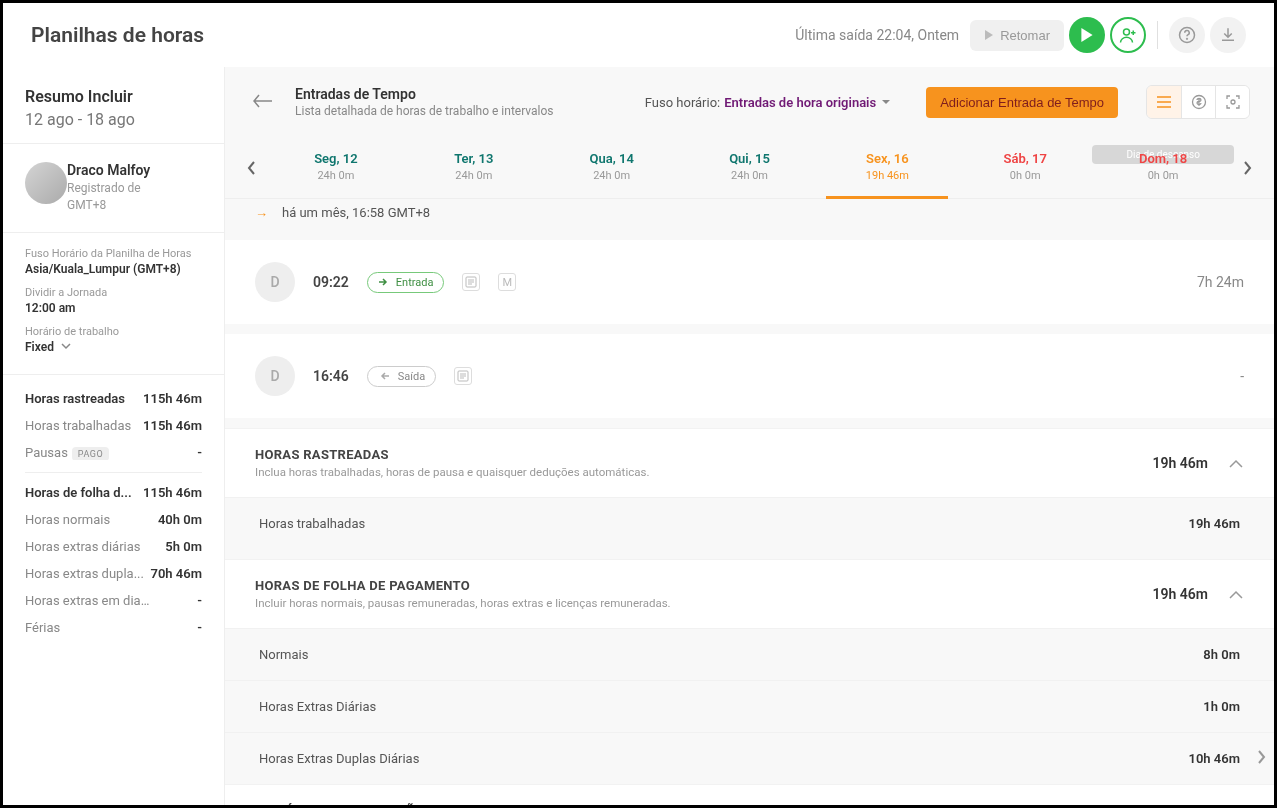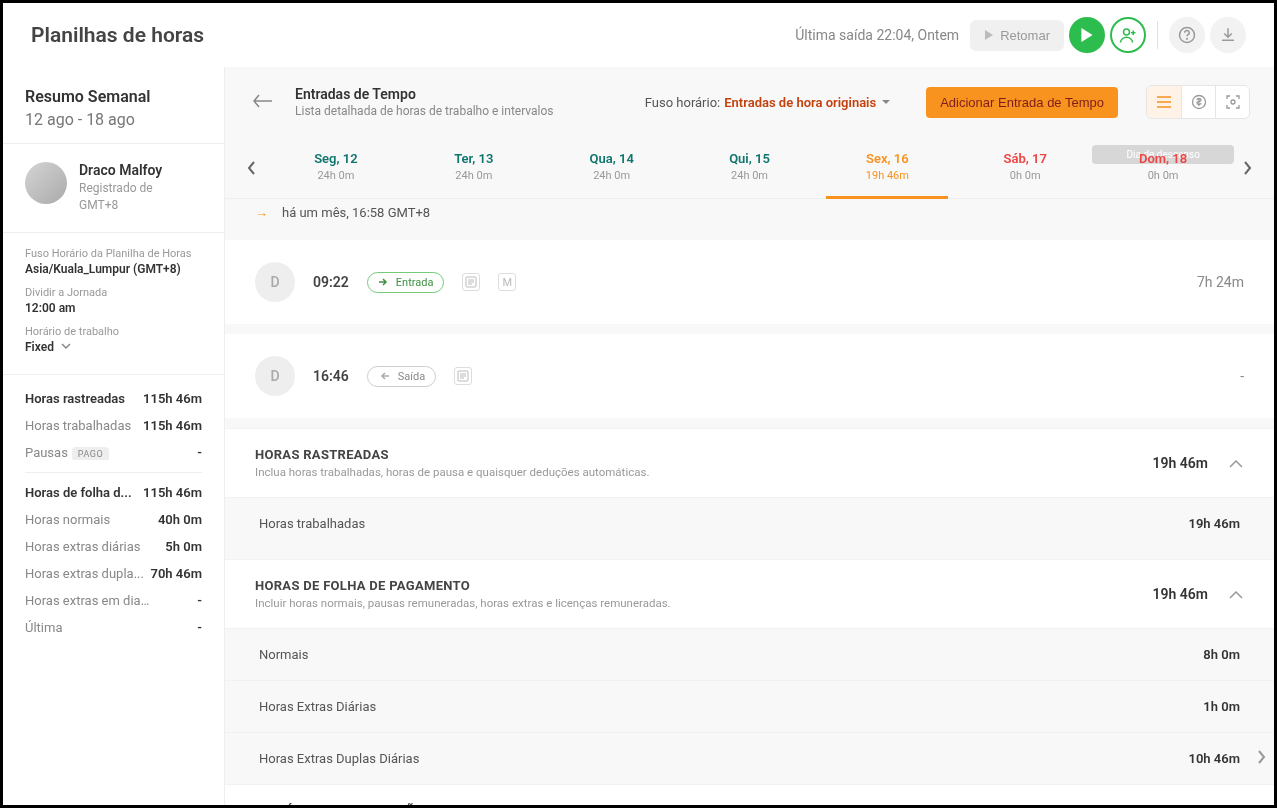--- a/index.html
+++ b/index.html
@@ -12,21 +12,21 @@
 .btn-play { width: 36px; height: 36px; border-radius: 50%; background: #2dbd4e; display: flex; align-items: center; justify-content: center; border: none; cursor: pointer; }
 .btn-play svg { fill: #fff; }
 .btn-user { width: 36px; height: 36px; border-radius: 50%; border: 2px solid #2dbd4e; background: #fff; display: flex; align-items: center; justify-content: center; cursor: pointer; }
 .vdiv { width: 1px; height: 28px; background: #e0e0e0; margin: 0 6px; }
 .icon-btn { width: 36px; height: 36px; border-radius: 50%; background: #f2f2f2; border: none; display: flex; align-items: center; justify-content: center; cursor: pointer; color: #888; }
 .body { display: flex; flex: 1; overflow: hidden; }
 .sidebar { width: 222px; background: #fff; border-right: 1px solid #eee; display: flex; flex-direction: column; overflow: auto; }
 .side-top { padding: 20px 22px 14px; border-bottom: 1px solid #eee; }
 .side-top h2 { font-size: 16px; font-weight: 600; color: #333; }
 .side-top .range { color: #777; font-size: 16px; margin-top: 4px; }
-.side-user { padding: 18px 22px; border-bottom: 1px solid #eee; display: flex; gap: 12px; align-items: flex-start; }
+.side-user { padding: 18px 22px; border-bottom: 1px solid #eee; display: flex; align-items: flex-start; }
 .avatar { width: 42px; height: 42px; border-radius: 50%; background: linear-gradient(135deg,#d4d4d4,#aaa); flex-shrink: 0; }
 .side-user .name { font-size: 14px; font-weight: 600; color: #333; }
 .side-user .meta { font-size: 12px; color: #999; line-height: 1.4; margin-top: 2px; }
 .side-info { padding: 14px 22px 10px; border-bottom: 1px solid #eee; }
 .side-info .lbl { font-size: 11px; color: #999; }
 .side-info .val { font-size: 12px; color: #333; font-weight: 600; margin-top: 2px; margin-bottom: 10px; }
 .side-info .val.withchev { display: flex; align-items: flex-start; gap: 6px; }
 .hours { padding: 16px 22px; }
 .hours .row { display: flex; justify-content: space-between; align-items: center; margin-bottom: 12px; font-size: 13px; }
 .hours .row .k { color: #888; white-space: nowrap; overflow: hidden; text-overflow: ellipsis; max-width: 130px; }
@@ -34,21 +34,21 @@
 .hours .row.strong .k { color: #333; font-weight: 600; }
 .hours hr { border: none; border-top: 1px solid #eee; margin: 12px 0; }
 .badge { background: #eee; border-radius: 4px; font-size: 9px; padding: 2px 6px; color: #888; margin-left: 4px; letter-spacing: 0.5px; }
 .main { flex: 1; background: #f8f8f8; display: flex; flex-direction: column; overflow: hidden; position: relative; }
 .main-head { display: flex; align-items: center; padding: 18px 24px; gap: 18px; }
 .back-btn { width: 28px; height: 28px; background: none; border: none; cursor: pointer; color: #888; }
 .head-text h3 { font-size: 14px; font-weight: 600; color: #333; }
 .head-text p { font-size: 12px; color: #888; margin-top: 2px; }
 .spacer { flex: 1; }
 .tz { font-size: 13px; color: #555; display: flex; align-items: center; gap: 4px; }
-.tz .tzval { font-weight: 600; color: #c2410c; }
+.tz .tzval { font-weight: 600; color: #701a75; }
 .btn-primary { background: #f7931e; color: #7f1d1d; border: none; border-radius: 4px; padding: 8px 14px; font-size: 13px; font-weight: 500; cursor: pointer; }
 .toggle-group { display: flex; border: 1px solid #e5e5e5; border-radius: 6px; overflow: hidden; margin-left: 10px; }
 .toggle-group button { width: 34px; height: 32px; border: none; background: #fff; display: flex; align-items: center; justify-content: center; cursor: pointer; color: #999; }
 .toggle-group button.active { background: #fff3e8; color: #f7931e; }
 .toggle-group button + button { border-left: 1px solid #e5e5e5; }
 .daytabs { display: flex; align-items: center; padding: 0 12px; border-bottom: 1px solid #eee; position: relative; }
 .daytabs .nav { width: 30px; height: 60px; display: flex; align-items: center; justify-content: center; background: none; border: none; cursor: pointer; color: #666; }
 .daytabs .tabs { display: flex; flex: 1; }
 .daytabs .tab { flex: 1; text-align: center; padding: 14px 0 16px; cursor: pointer; position: relative; }
 .daytabs .tab .d { font-size: 13px; font-weight: 600; color: #0f766e; }
@@ -115,21 +115,21 @@
     <button class="icon-btn">
       <svg width="18" height="18" viewBox="0 0 24 24" fill="none" stroke="#999" stroke-width="2">
           <path d="M12 3v12M7 10l5 5 5-5M4 19h16"></path>
         </svg>
     </button>
   </div>
 
   <div class="body">
     <div class="sidebar">
       <div class="side-top">
-        <h2>Resumo Semanal</h2>
+        <h2>Resumo Incluir</h2>
         <div class="range">12 ago - 18 ago</div>
       </div>
       <div class="side-user">
         <div class="avatar"></div>
         <div>
           <div class="name">Draco Malfoy</div>
           <div class="meta"><span>Registrado de</span><br><span>GMT+8</span></div>
         </div>
       </div>
       <div class="side-info">
@@ -173,21 +173,21 @@
           </div>
         <div class="row">
             <span class="k">Horas extras dupla...</span>
             <span class="v">70h 46m</span>
           </div>
         <div class="row">
             <span class="k">Horas extras em dias de de...</span>
             <span class="v">-</span>
           </div>
         <div class="row">
-            <span class="k">Última</span>
+            <span class="k">Férias</span>
             <span class="v">-</span>
           </div>
       </div>
     </div>
 
     <div class="main">
       <div class="main-head">
         <button class="back-btn">
           <svg width="20" height="14" viewBox="0 0 20 14" fill="none" stroke="#888" stroke-width="1.5">
               <path d="M6 1L1 7l5 6M1 7h18"></path>

